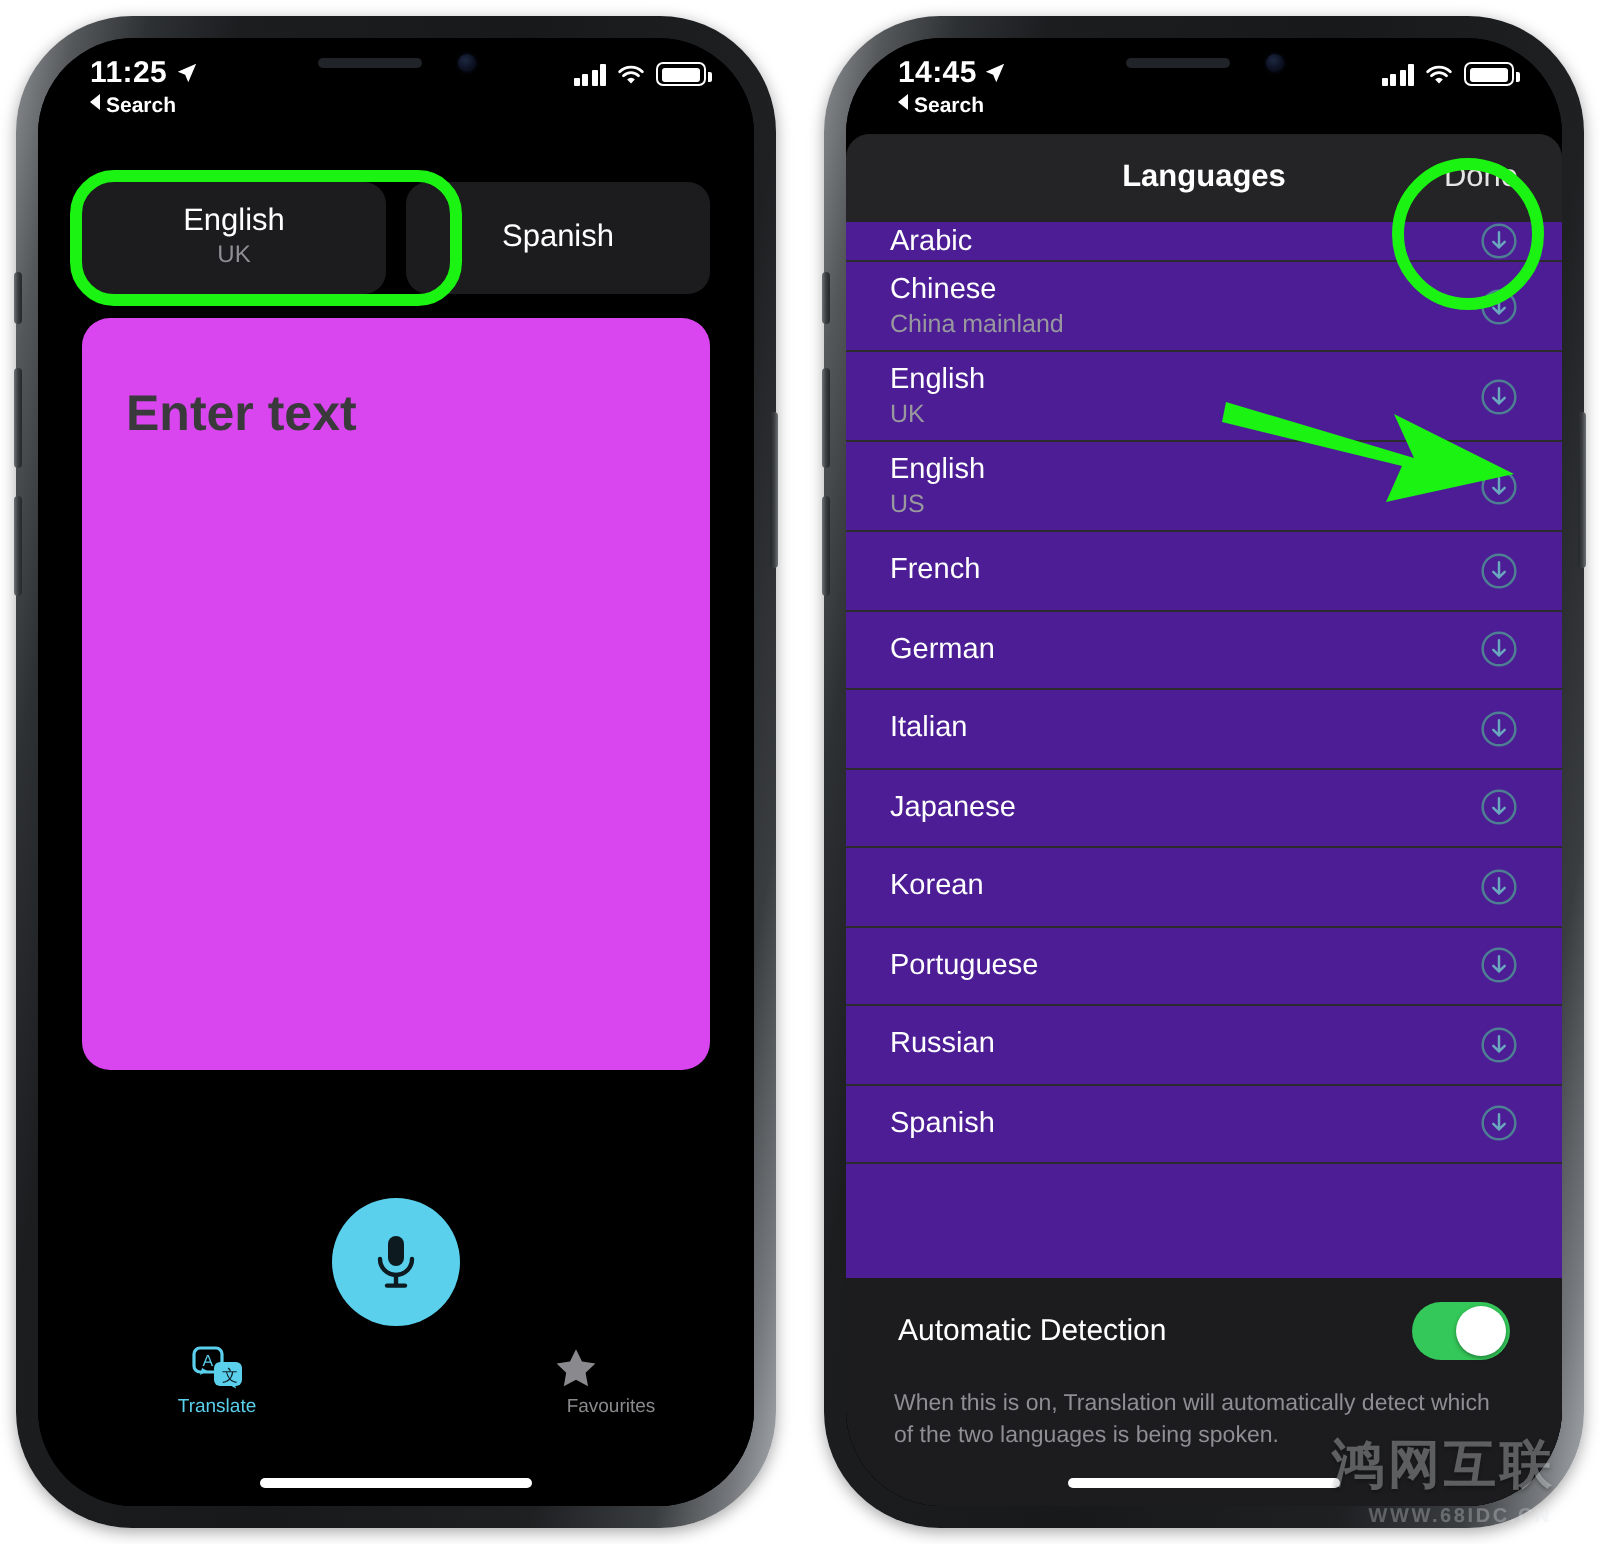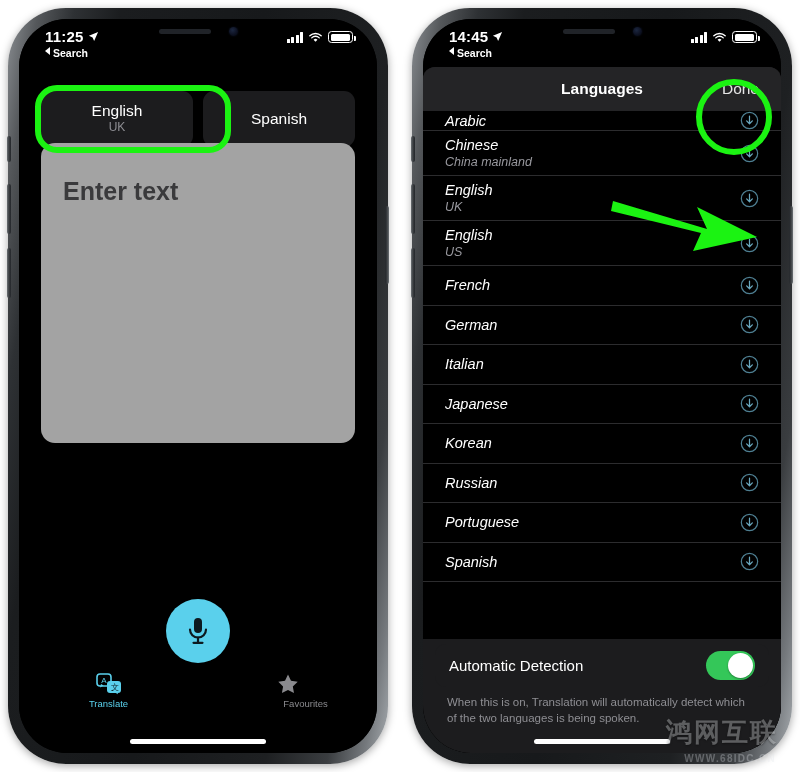--- a/index.html
+++ b/index.html
@@ -112,22 +112,22 @@
   }
   .lang-chip .ttl { font-size:15.5px; line-height:1.15; }
   .lang-chip .sub { font-size:12px; color:#8e8e93; line-height:1.3; }
 
   .hl-round {
     position:absolute; border:6px solid #1bf312; border-radius:22px;
     pointer-events:none; z-index:40;
   }
 
   .textcard {
-    position:absolute; top:124px; left:22px; right:22px; height:300px;
-    background:#a3a3a3; border-radius:14px;
+    position:absolute; top:140px; left:22px; right:22px; height:376px;
+    background:#d946ef; border-radius:14px;
   }
   .textcard .ph {
     position:absolute; left:22px; top:34px;
     font-size:25px; font-weight:bold; color:#3a3a3c;
   }
 
   .mic-btn {
     position:absolute; left:50%; transform:translateX(-50%); top:580px;
     width:64px; height:64px; border-radius:50%; background:#5ad0ec;
     display:flex; align-items:center; justify-content:center;
@@ -160,21 +160,21 @@
     display:flex; align-items:center; justify-content:center;
   }
   .sheet-title { font-size:15.5px; font-weight:bold; color:#fff; }
   .sheet-done {
     position:absolute; right:22px; top:50%; transform:translateY(-50%);
     font-size:15.5px; color:#e5e5e5;
   }
 
   .langlist {
     position:absolute; top:44px; left:0; right:0; bottom:114px;
-    overflow:hidden; background:#000000;font-style:italic;
+    overflow:hidden; background:#4c1d95;
   }
   .lrow {
     position:relative; height:39.5px; padding:0 22px;
     display:flex; align-items:center; justify-content:space-between;
     border-bottom:1px solid #2c2c2e;
   }
   .lrow.tall { height:45px; }
   .lrow.clipped { height:20px; align-items:flex-end; overflow:hidden; }
   .lrow .names { display:flex; flex-direction:column; justify-content:center; }
   .lrow .nm { font-size:14.5px; color:#ffffff; line-height:1.25; }
@@ -467,31 +467,31 @@
                 <span class="nm">Korean</span>
               </div>
               <svg class="dl-icon" viewBox="0 0 20 20">
                 <circle cx="10" cy="10" r="8.6" fill="none" stroke="#4e7f92" stroke-width="1.3"></circle>
                 <path d="M10 5.4v8m0 0-3-3m3 3 3-3" stroke="#6aa8bf" stroke-width="1.3" fill="none" stroke-linecap="round" stroke-linejoin="round"></path>
               </svg>
             </div>
 
             <div class="lrow">
               <div class="names">
+                <span class="nm">Portuguese</span>
+              </div>
+              <svg class="dl-icon" viewBox="0 0 20 20">
+                <circle cx="10" cy="10" r="8.6" fill="none" stroke="#4e7f92" stroke-width="1.3"></circle>
+                <path d="M10 5.4v8m0 0-3-3m3 3 3-3" stroke="#6aa8bf" stroke-width="1.3" fill="none" stroke-linecap="round" stroke-linejoin="round"></path>
+              </svg>
+            </div>
+
+            <div class="lrow">
+              <div class="names">
                 <span class="nm">Russian</span>
-              </div>
-              <svg class="dl-icon" viewBox="0 0 20 20">
-                <circle cx="10" cy="10" r="8.6" fill="none" stroke="#4e7f92" stroke-width="1.3"></circle>
-                <path d="M10 5.4v8m0 0-3-3m3 3 3-3" stroke="#6aa8bf" stroke-width="1.3" fill="none" stroke-linecap="round" stroke-linejoin="round"></path>
-              </svg>
-            </div>
-
-            <div class="lrow">
-              <div class="names">
-                <span class="nm">Portuguese</span>
               </div>
               <svg class="dl-icon" viewBox="0 0 20 20">
                 <circle cx="10" cy="10" r="8.6" fill="none" stroke="#4e7f92" stroke-width="1.3"></circle>
                 <path d="M10 5.4v8m0 0-3-3m3 3 3-3" stroke="#6aa8bf" stroke-width="1.3" fill="none" stroke-linecap="round" stroke-linejoin="round"></path>
               </svg>
             </div>
 
             <div class="lrow">
               <div class="names">
                 <span class="nm">Spanish</span>

